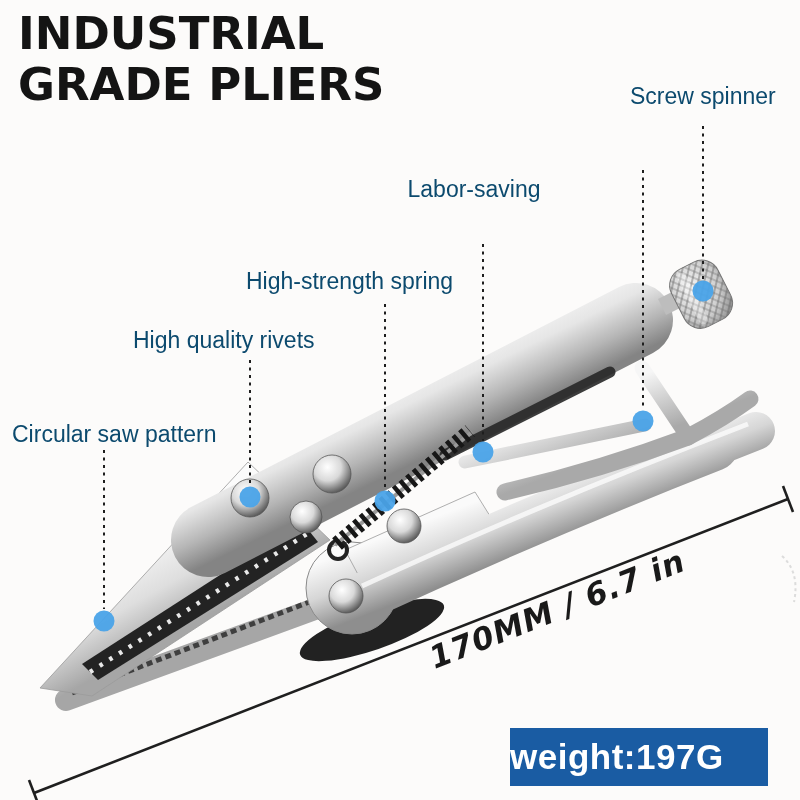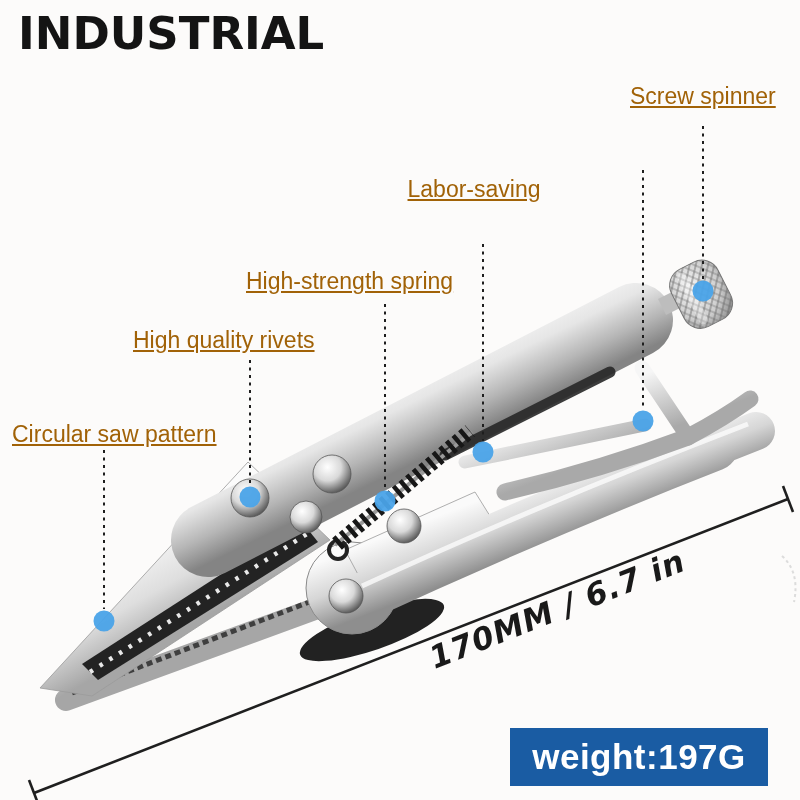--- a/index.html
+++ b/index.html
@@ -4,35 +4,35 @@
 <style>
   html,body{margin:0;padding:0;}
   body{width:800px;height:800px;position:relative;background:#fcfbfa;overflow:hidden;
        font-family:"Liberation Sans",sans-serif;}
   .stage{position:absolute;inset:0;width:696px;height:800px;border-radius:31px;}
   svg.art{position:absolute;left:0;top:0;}
 
   .title{position:absolute;left:18px;top:8px;color:#141414;
          font-family:"DejaVu Sans",sans-serif;font-weight:bold;
          font-size:45px;line-height:51px;letter-spacing:0px;}
-  .lbl{position:absolute;color:#a16207;font-size:23px;line-height:24px;white-space:nowrap;text-decoration:underline;}
+  .lbl{position:absolute;color:#0c4a6e;font-size:23px;line-height:24px;white-space:nowrap;}
   .lbl-screw{left:630px;top:84px;}
   .lbl-quick{left:474px;top:141px;}
   .lbl-rod{left:364px;top:177px;width:220px;text-align:center;white-space:normal;}
   .lbl-spring{left:246px;top:269px;text-align:right;}
   .lbl-rivets{left:133px;top:328px;text-align:right;}
   .lbl-saw{left:12px;top:422px;}
 
   .dim-label{position:absolute;left:424px;top:642px;width:300px;
              transform:rotate(-21.5deg);transform-origin:0 0;
              font-family:"DejaVu Sans",sans-serif;font-weight:bold;font-style:italic;
              font-size:31px;color:#191919;letter-spacing:1px;white-space:nowrap;}
 
   .weight-badge{position:absolute;left:510px;top:728px;width:258px;height:58px;
-                background:#1a5ca3;color:#ffffff;display:flex;align-items:center;justify-content:center;
+                background:#1a5ca3;color:#ffffff;display:flex;align-items:center;justify-content:flex-start;
                 font-family:"Liberation Sans",sans-serif;font-weight:bold;font-size:35px;letter-spacing:0.5px;}
 
   .leader{stroke:#1e1e1e;stroke-width:2;stroke-dasharray:3 4.5;fill:none;}
 </style>
 </head>
 <body>
 
 <div class="stage">
 
   <svg class="art" width="800" height="800" viewBox="0 0 800 800">
@@ -148,20 +148,21 @@
 
     <g stroke="#1f1f1f" stroke-width="2.6">
       <line x1="34" y1="793" x2="788" y2="499"></line>
       <line x1="29" y1="780" x2="39" y2="806"></line>
       <line x1="783" y1="486" x2="793" y2="512"></line>
     </g>
   </svg>
 
   <div class="title">
     <div>INDUSTRIAL</div>
+    <div>GRADE PLIERS</div>
   </div>
 
   <div class="lbl lbl-screw">Screw spinner</div>
   <div class="lbl lbl-rod">
     <div>Labor-saving</div>
   </div>
   <div class="lbl lbl-spring">High-strength spring</div>
   <div class="lbl lbl-rivets">High quality rivets</div>
   <div class="lbl lbl-saw">Circular saw pattern</div>
 

